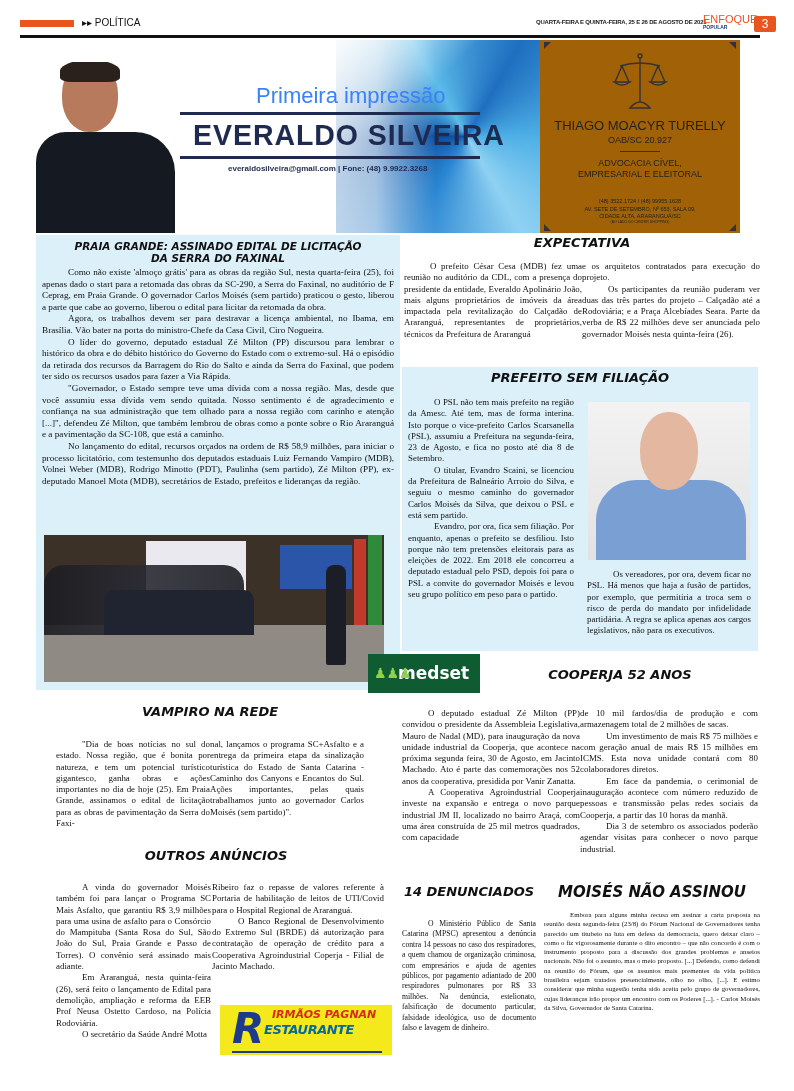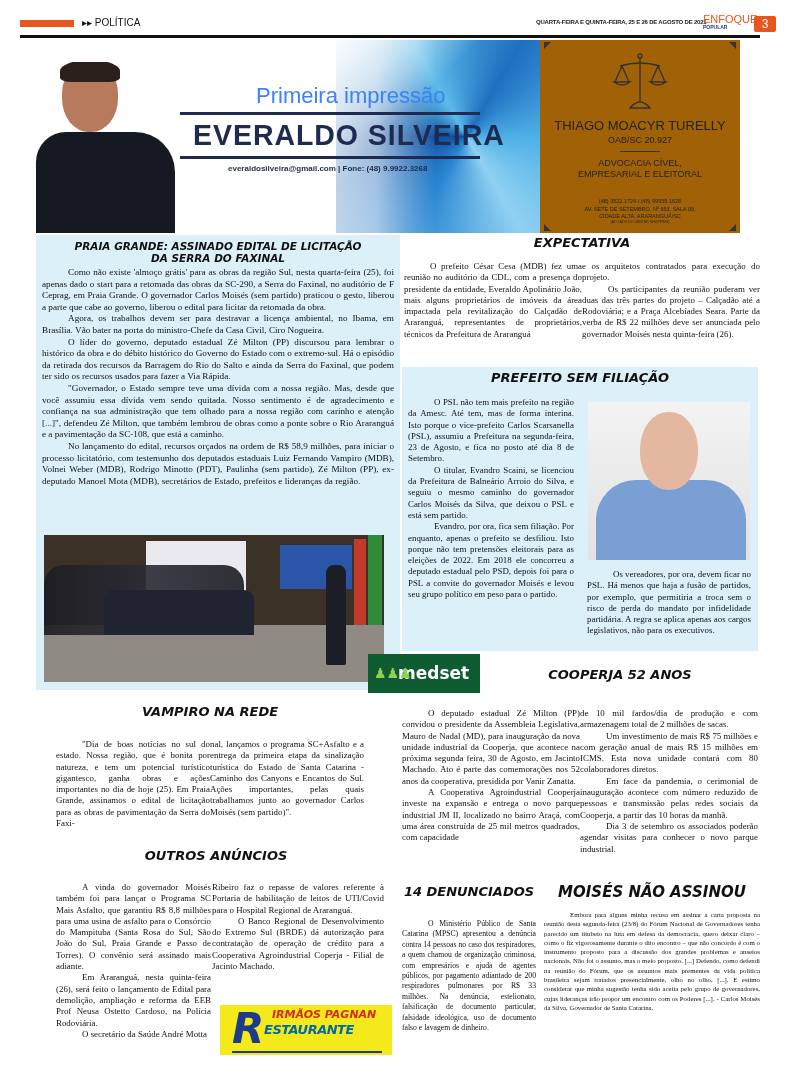--- a/index.html
+++ b/index.html
@@ -251,21 +251,21 @@
     </div>
     <div>
       <div>nal, lançamos o programa SC+Asfalto e a entrega da primeira etapa da sinalização turística do Estado de Santa Catarina - Caminho dos Canyons e Encantos do Sul. Ações importantes, pelas quais trabalhamos junto ao governador Carlos Moisés (sem partido)".</div>
     </div>
   </div>
 </div>
 
 <div class="outros">
   <div class="headline">OUTROS ANÚNCIOS</div>
   <div class="colL body-text">
-    <p>A vinda do governador Moisés também foi para lançar o Programa SC Mais Asfalto, que garantiu R$ 8,8 milhões para uma usina de asfalto para o Consórcio do Mampituba (Santa Rosa do Sul, São João do Sul, Praia Grande e Passo de Torres). O convênio será assinado mais adiante.</p>
+    <p>A vinda do governador Moisés também foi para lançar o Programa SC Mais Asfalto, que garantiu R$ 3,9 milhões para uma usina de asfalto para o Consórcio do Mampituba (Santa Rosa do Sul, São João do Sul, Praia Grande e Passo de Torres). O convênio será assinado mais adiante.</p>
     <p>Em Araranguá, nesta quinta-feira (26), será feito o lançamento de Edital para demolição, ampliação e reforma da EEB Prof Neusa Ostetto Cardoso, na Polícia Rodoviária.</p>
     <p>O secretário da Saúde André Motta</p>
   </div>
   <div class="colR body-text">
     <div>Ribeiro faz o repasse de valores referente à Portaria de habilitação de leitos de UTI/Covid para o Hospital Regional de Araranguá.</div>
     <p>O Banco Regional de Desenvolvimento do Extremo Sul (BRDE) dá autorização para contratação de operação de crédito para a Cooperativa Agroindustrial Coperja - Filial de Jacinto Machado.</p>
   </div>
 </div>
 
 <div class="restaurant-ad">

